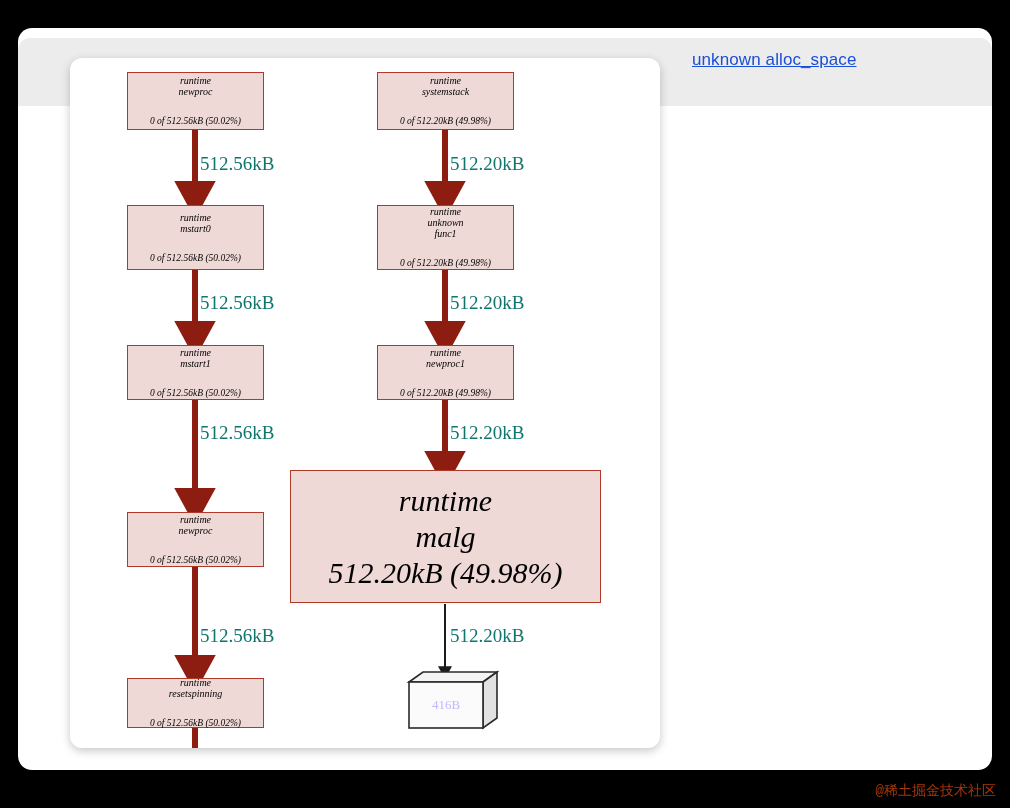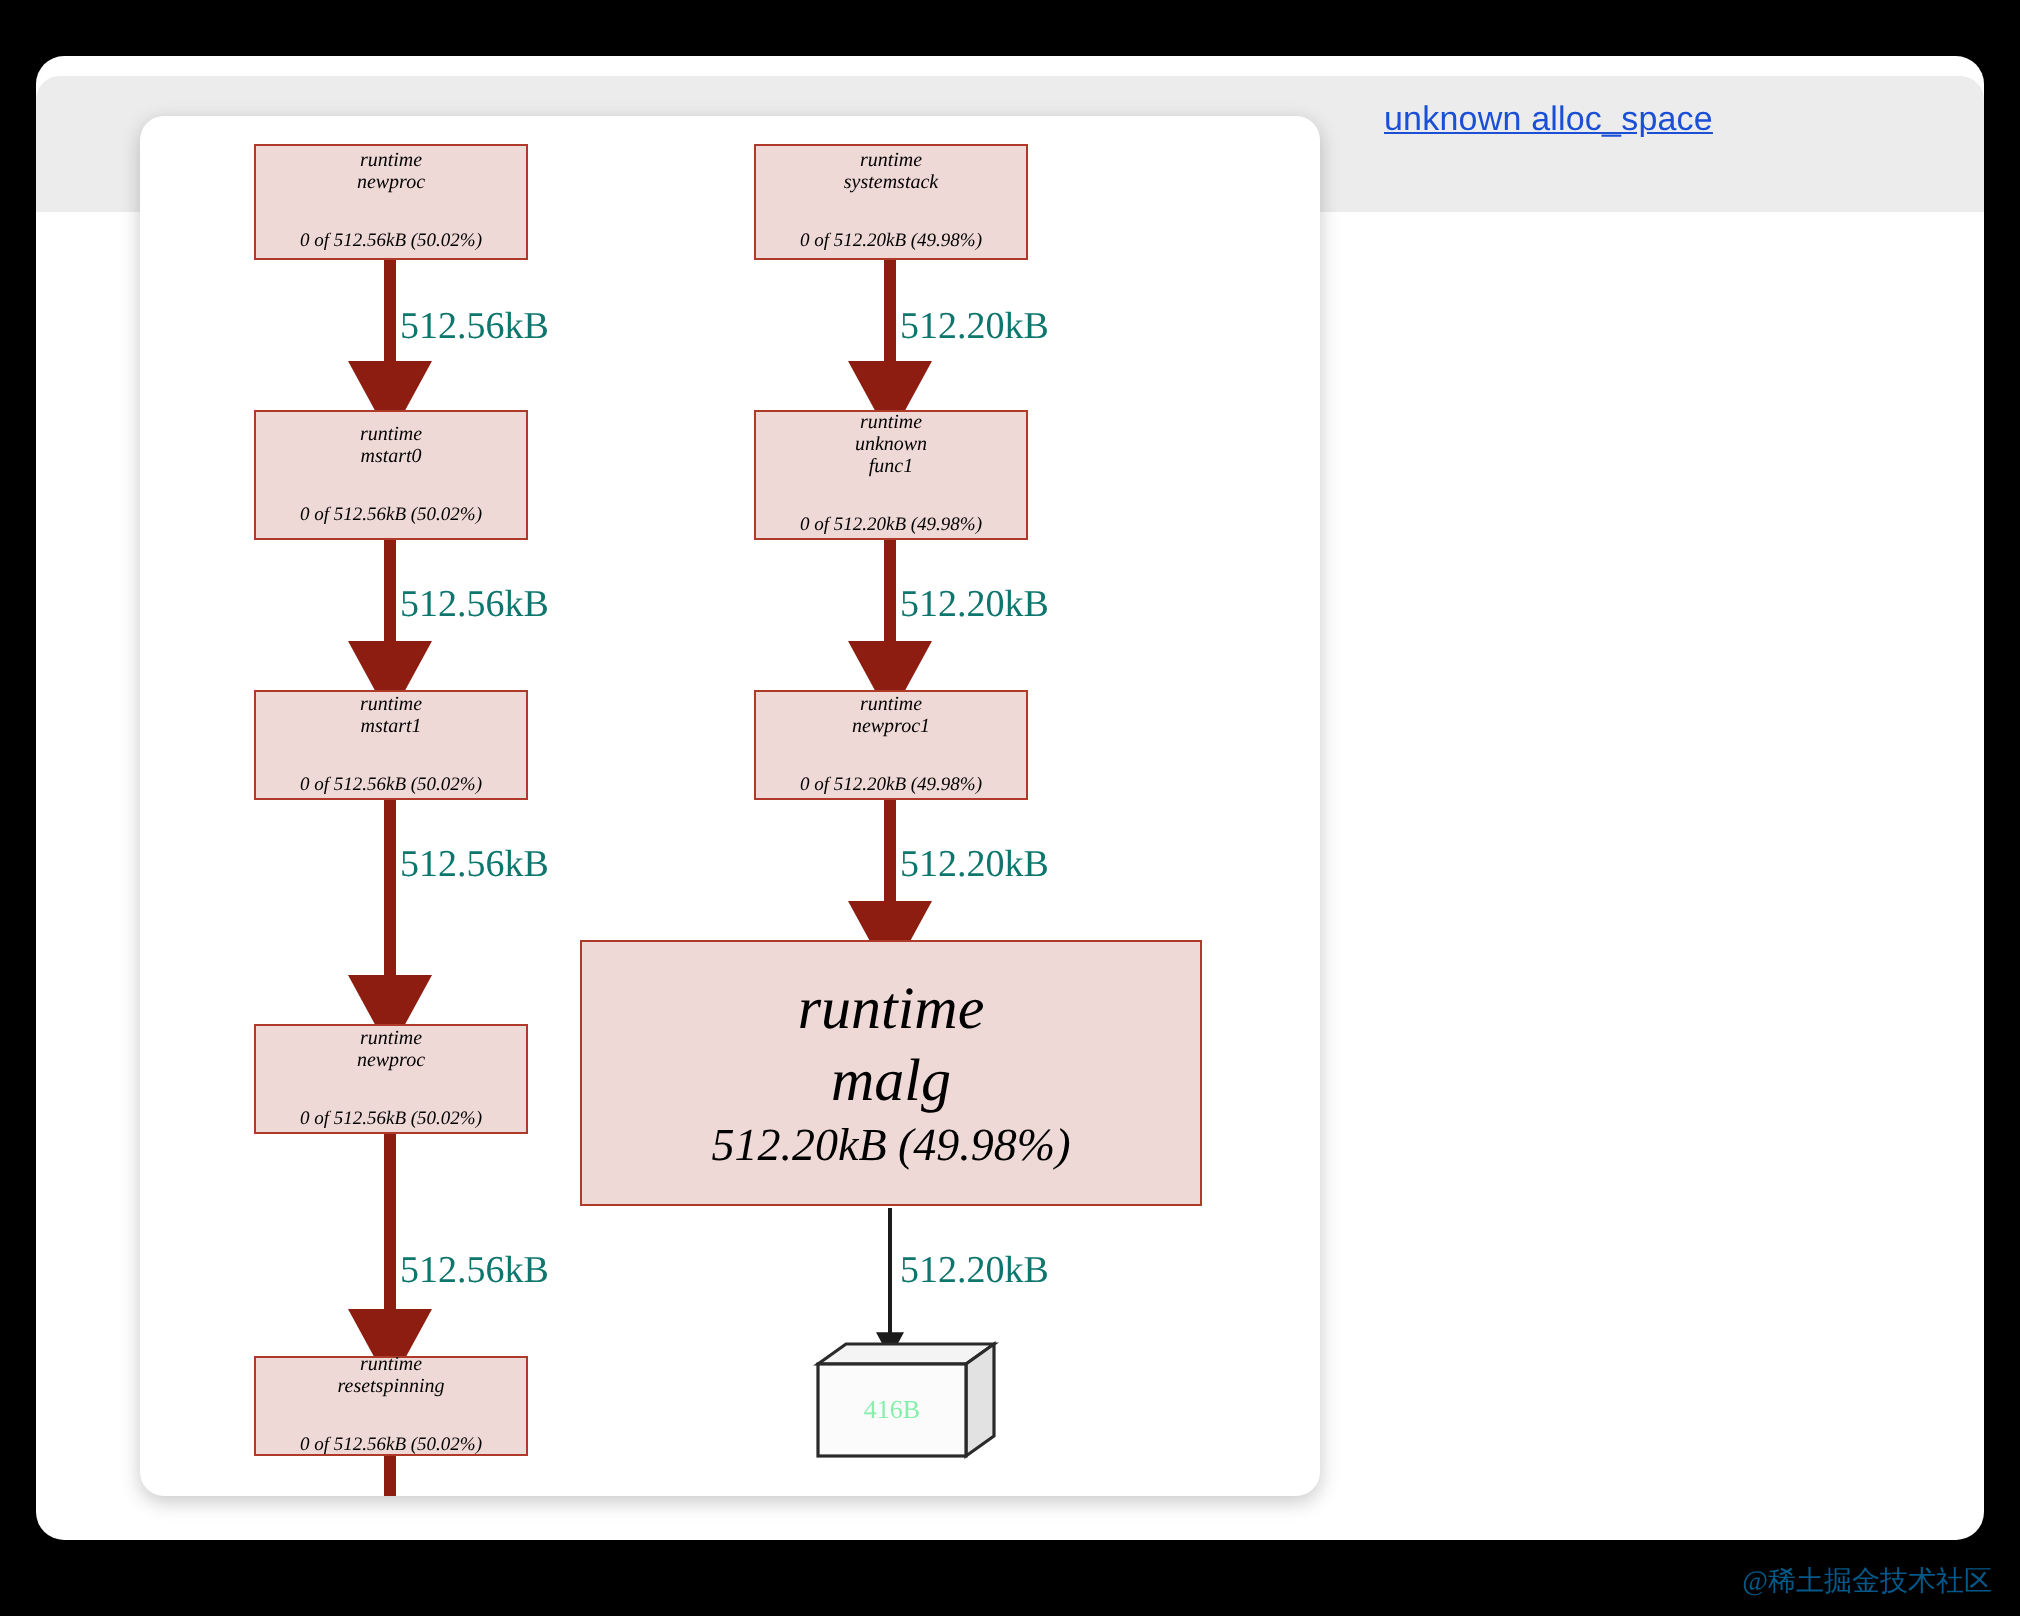--- a/index.html
+++ b/index.html
@@ -26,49 +26,49 @@
     letter-spacing:.1px;white-space:nowrap;cursor:pointer;
   }
   .graph-panel{
     position:absolute;left:70px;top:58px;width:590px;height:690px;
     background:#ffffff;border-radius:12px;
     box-shadow:0 3px 10px rgba(0,0,0,.22);
     overflow:hidden;
   }
   .watermark{
     position:absolute;right:14px;bottom:8px;
-    font-family:Liberation Serif, serif;
-    font-size:14px;color:#0369a1;opacity:.85;white-space:nowrap;
+    font-family:Liberation Mono, monospace;
+    font-size:14px;color:#c2410c;opacity:.85;white-space:nowrap;
   }
   
   #graph-svg{position:absolute;left:0;top:0;width:1010px;height:808px;pointer-events:none;}
   
   .node{
     position:absolute;box-sizing:border-box;
     background:#eed9d6;border:1px solid #b03a2a;
     display:flex;flex-direction:column;align-items:center;justify-content:center;
     color:#000;text-align:center;line-height:1.12;
     font-family:"Liberation Serif", serif;
     font-style:italic;
   }
   .node .l1,.node .l2,.node .l3{display:block;white-space:nowrap;}
   .node.small{font-size:10px;}
   .node.small .stat{font-size:9.5px;margin-top:19px;}
   .node.big{
     background:#eed9d6;border:1px solid #b03a2a;
     font-size:30px;line-height:1.2;
   }
-  .node.big .stat{font-size:23px;}
+  .node.big .stat{font-size:30px;}
   .edge-label{
     position:absolute;font-family:"Liberation Serif", serif;
     font-size:19px;color:#0f766e;white-space:nowrap;
   }
   .leaf-label{
     position:absolute;font-family:"Liberation Serif", serif;
-    font-size:13px;color:#86efac;white-space:nowrap;
+    font-size:13px;color:#c4b5fd;white-space:nowrap;
   }
 </style>
 </head>
 <body>
 
 <div id="page-root">
 
   <div class="outer-card"></div>
   <div class="header-band"></div>
 

